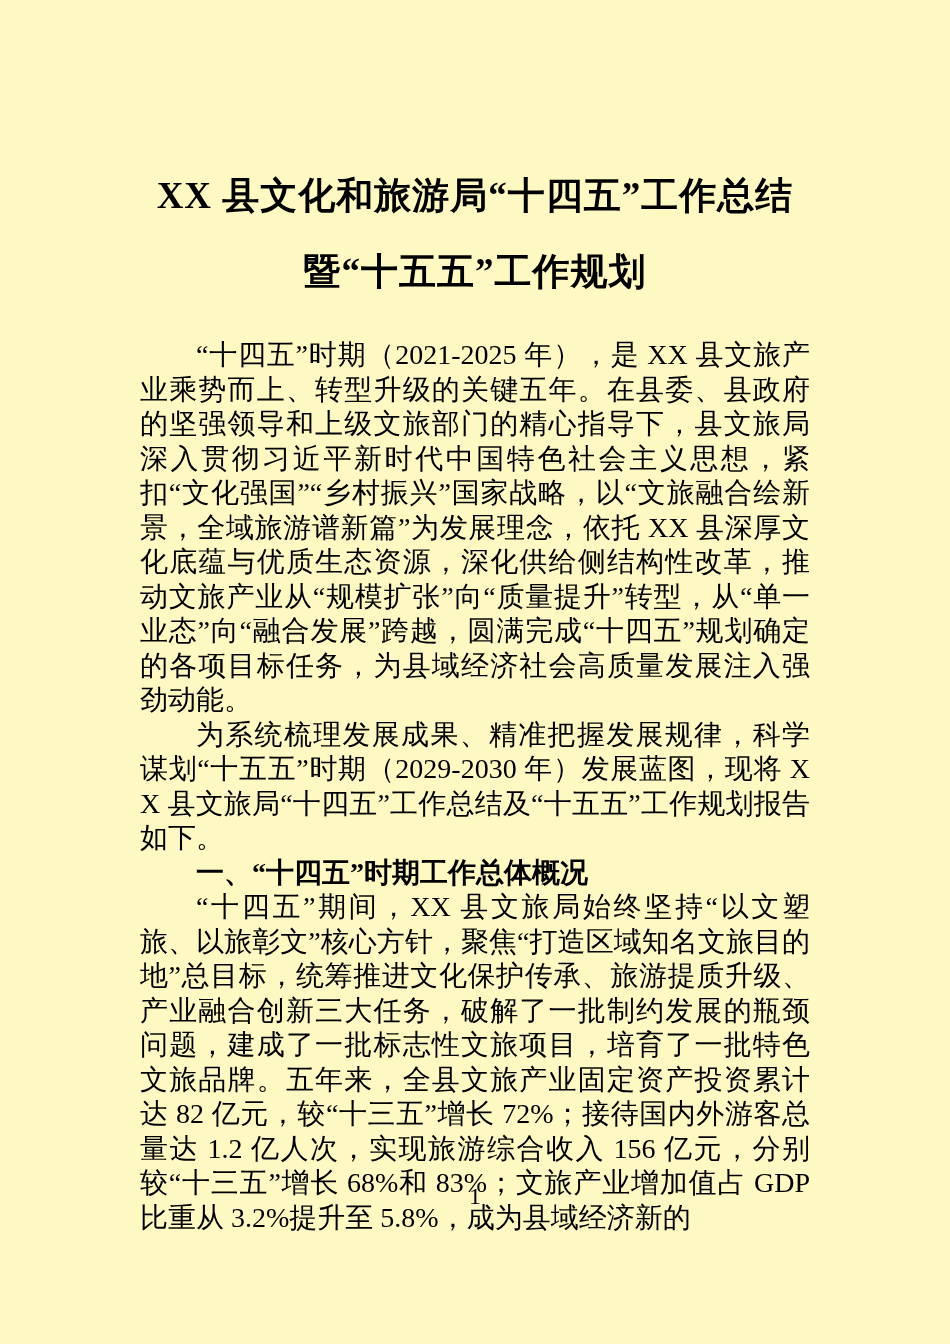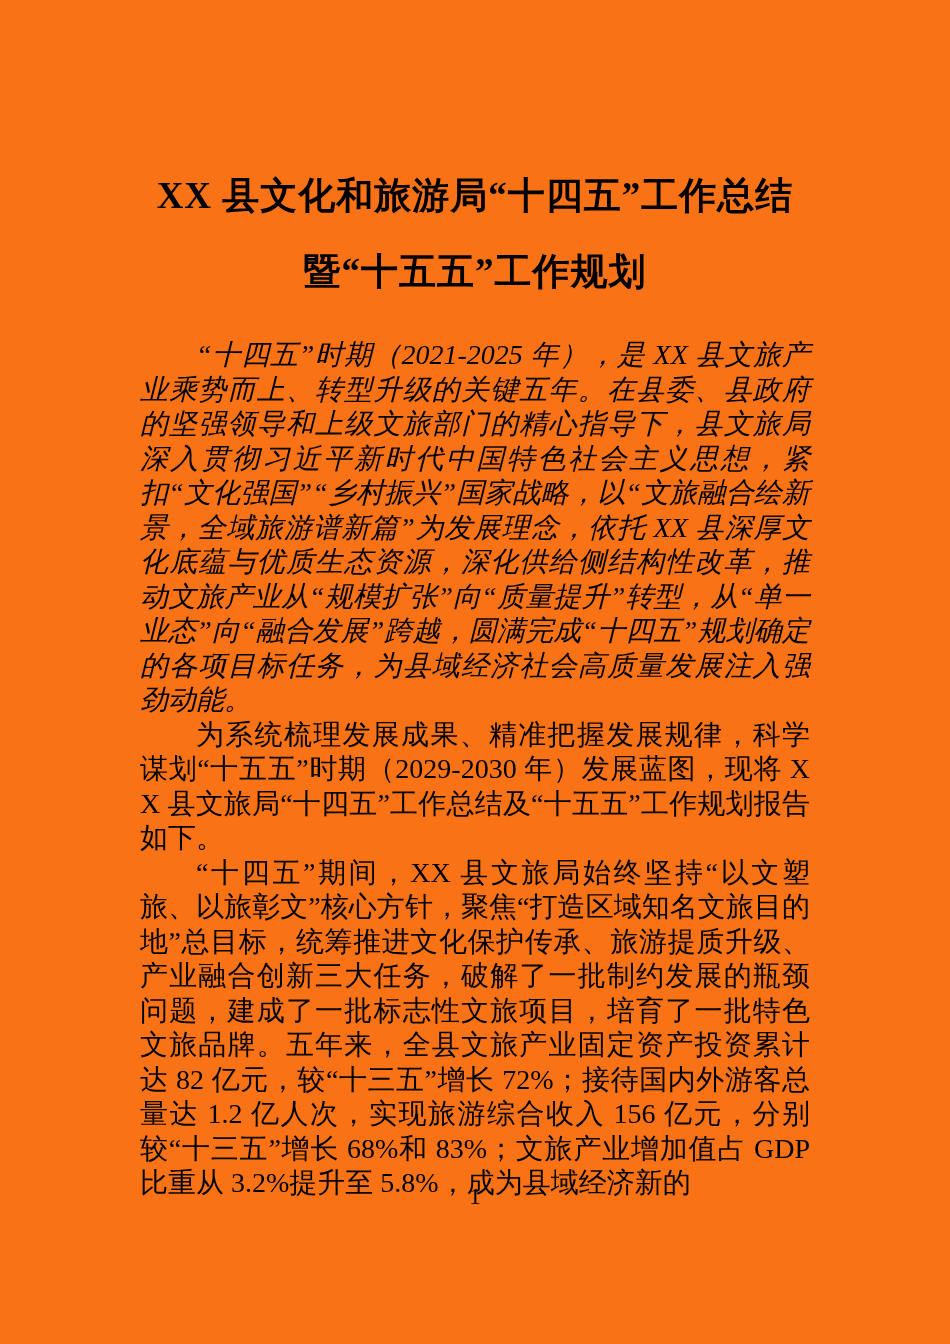--- a/index.html
+++ b/index.html
@@ -4,21 +4,21 @@
 <style>
   html, body {
     margin: 0;
     padding: 0;
     background: #ffffff;
   }
   .page {
     position: relative;
     width: 950px;
     height: 1344px;
-    background: #f97316;
+    background: #fef9c3;
     color: #000000;
     font-family: "Liberation Serif", "DejaVu Serif", serif;
     overflow: hidden;
   }
   .content {
     padding: 158px 140px 0 140px;
   }
   .doc-title {
     margin: 0;
     font-size: 37px;
@@ -30,21 +30,20 @@
   .para {
     margin: 0;
     font-size: 28px;
     line-height: 34.5px;
     text-align: justify;
     text-indent: 2em;
     word-break: break-all;
   }
   .para.first {
     margin-top: 28px;
-    font-style: italic;
   }
   .heading {
     font-weight: bold;
   }
   .page-number {
     position: absolute;
     left: 0;
     top: 1181px;
     width: 100%;
     text-align: center;
@@ -57,18 +56,19 @@
 
 <div class="page">
   <div class="content">
     <h1 class="doc-title">XX 县文化和旅游局“十四五”工作总结暨“十五五”工作规划</h1>
 
     <p class="para first">“十四五”时期（2021-2025 年），是 XX 县文旅产业乘势而上、转型升级的关键五年。在县委、县政府的坚强领导和上级文旅部门的精心指导下，县文旅局深入贯彻习近平新时代中国特色社会主义思想，紧扣“文化强国”“乡村振兴”国家战略，以“文旅融合绘新景，全域旅游谱新篇”为发展理念，依托 XX 县深厚文化底蕴与优质生态资源，深化供给侧结构性改革，推动文旅产业从“规模扩张”向“质量提升”转型，从“单一业态”向“融合发展”跨越，圆满完成“十四五”规划确定的各项目标任务，为县域经济社会高质量发展注入强劲动能。</p>
 
     <p class="para">为系统梳理发展成果、精准把握发展规律，科学谋划“十五五”时期（2029-2030 年）发展蓝图，现将 XX 县文旅局“十四五”工作总结及“十五五”工作规划报告如下。</p>
 
 
+    <p class="para heading">一、“十四五”时期工作总体概况</p>
 
     <p class="para">“十四五”期间，XX 县文旅局始终坚持“以文塑旅、以旅彰文”核心方针，聚焦“打造区域知名文旅目的地”总目标，统筹推进文化保护传承、旅游提质升级、产业融合创新三大任务，破解了一批制约发展的瓶颈问题，建成了一批标志性文旅项目，培育了一批特色文旅品牌。五年来，全县文旅产业固定资产投资累计达 82 亿元，较“十三五”增长 72%；接待国内外游客总量达 1.2 亿人次，实现旅游综合收入 156 亿元，分别较“十三五”增长 68%和 83%；文旅产业增加值占 GDP 比重从 3.2%提升至 5.8%，成为县域经济新的</p>
   </div>
 
   <div class="page-number">1</div>
 </div>
 
 </body></html>

